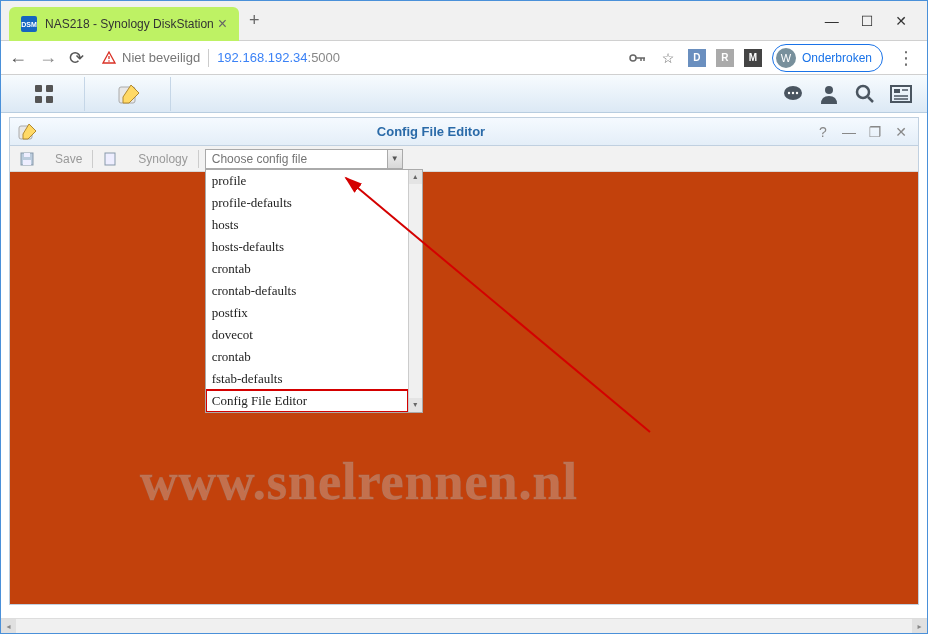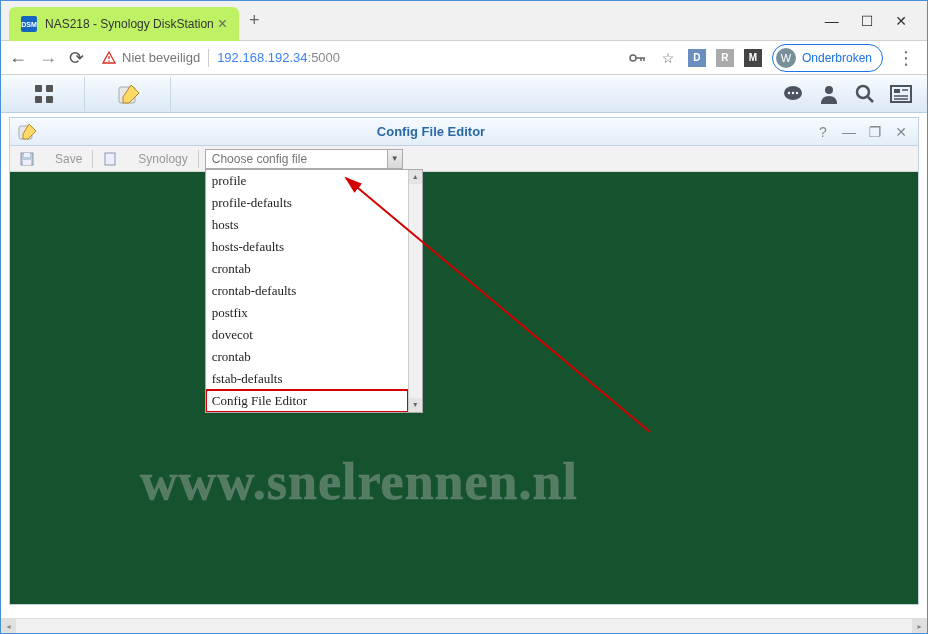--- a/index.html
+++ b/index.html
@@ -60,21 +60,21 @@
 .combo-arrow { position: absolute; right: 0; top: 0; width: 16px; height: 20px; background: linear-gradient(#f0f0f0,#d8d8d8); border: 1px solid #aaa; display: flex; align-items: center; justify-content: center; font-size: 8px; color: #555; }
 
 .dropdown { position: absolute; top: 20px; left: 0; width: 218px; background: #fff; border: 1px solid #aaa; z-index: 10; display: flex; }
 .dd-list { flex: 1; max-height: 294px; overflow: hidden; }
 .dd-item { padding: 3px 6px; font-size: 13px; font-family: 'Times New Roman', serif; color: #222; }
 .dd-item.highlighted { outline: 2px solid #d40000; outline-offset: -1px; }
 .dd-scroll { width: 14px; background: #f0f0f0; border-left: 1px solid #ccc; position: relative; }
 .scroll-up, .scroll-down { position: absolute; width: 100%; height: 14px; background: #e4e4e4; font-size: 8px; text-align: center; line-height: 14px; color: #666; }
 .scroll-up { top: 0; } .scroll-down { bottom: 0; }
 
-.content { height: 432px; background: #14532d; position: relative; }
+.content { height: 432px; background: #c2410c; position: relative; }
 
 
 .arrow-svg { position: absolute; top: 0; left: 0; pointer-events: none; z-index: 20; }
 
 
 .watermark { position: absolute; top: 280px; left: 130px; font-size: 52px; font-family: 'Comic Sans MS', cursive; font-weight: bold; color: rgba(200,200,200,0.35); letter-spacing: 1px; -webkit-text-stroke: 1px rgba(150,150,150,0.3); z-index: 1; pointer-events: none; }
 
 
 .hscroll { position: absolute; bottom: 0; left: 0; right: 0; height: 15px; background: #f0f0f0; border-top: 1px solid #ddd; display: flex; }
 .hscroll-btn { width: 15px; background: #e0e0e0; font-size: 8px; text-align: center; line-height: 15px; color: #888; }

